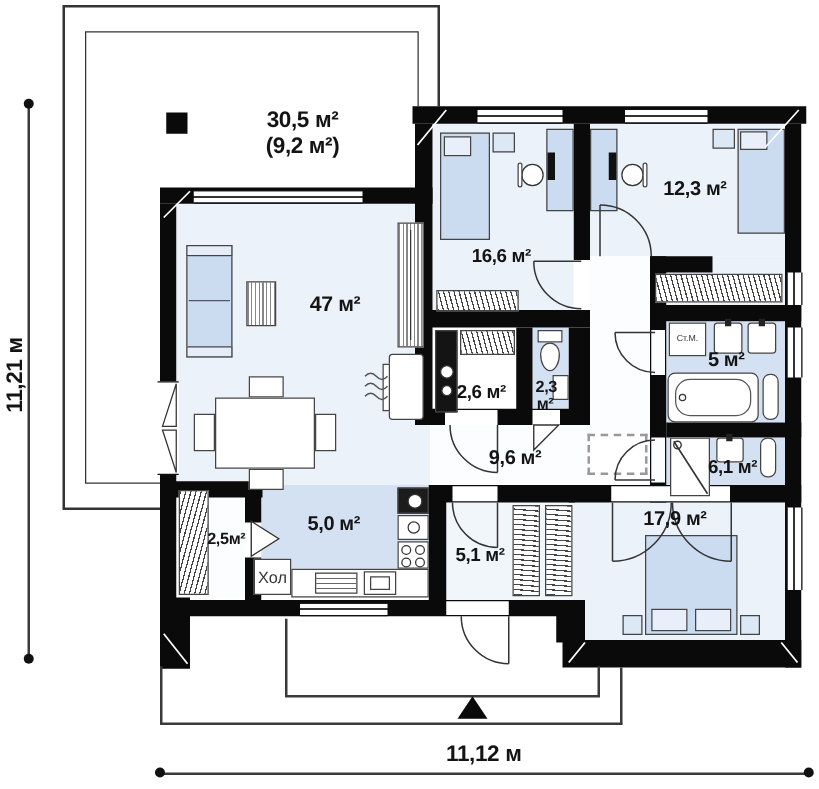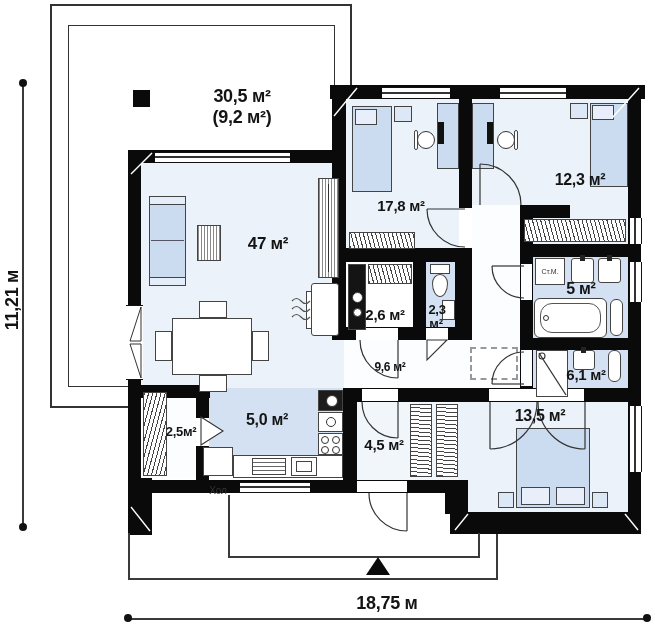--- a/index.html
+++ b/index.html
@@ -110,21 +110,21 @@
   <div class="furn" style="left:199px;top:301px;width:28px;height:17px;"></div>
   <div class="furn" style="left:199px;top:375px;width:28px;height:17px;"></div>
   <div class="furn" style="left:155px;top:331px;width:17px;height:30px;"></div>
   <div class="furn" style="left:252px;top:331px;width:17px;height:30px;"></div>
   <div class="furn hatch4" style="left:318px;top:178px;width:21px;height:100px;"></div>
   <div style="position:absolute;left:328px;top:184px;width:1.4px;height:88px;background:#333;"></div>
   <div class="furn" style="left:311px;top:283px;width:28px;height:53px;border-radius:3px;"></div>
   <div class="furn" style="left:306px;top:291px;width:6px;height:38px;"></div>
 
   <div class="furn" style="left:203px;top:447px;width:30px;height:29px;"></div>
-  <div class="tinytxt" style="left:218px;top:462px;font-size:10px;margin-top:28px;">Хол</div>
+  <div class="tinytxt" style="left:218px;top:462px;font-size:13px;">Хол</div>
   <div class="furn" style="left:233px;top:455px;width:110px;height:23px;"></div>
   <div class="furn" style="left:252px;top:458px;width:34px;height:17px;background:repeating-linear-gradient(0deg,#fff 0 3px,#666 3px 4px);"></div>
   <div class="furn" style="left:291px;top:457px;width:26px;height:19px;"></div>
   <div style="position:absolute;left:296px;top:461px;width:16px;height:11px;border:1.2px solid #444;box-sizing:border-box;"></div>
   <div class="furn" style="left:318px;top:390px;width:25px;height:21px;background:#1c1c1c;"></div>
   <div class="circle" style="left:326px;top:395px;width:12px;height:12px;"></div>
   <div class="furn" style="left:318px;top:412px;width:25px;height:20px;"></div>
   <div class="circle" style="left:326px;top:417px;width:10px;height:10px;"></div>
   <div class="furn" style="left:318px;top:433px;width:25px;height:22px;"></div>
   <div class="circle" style="left:321px;top:436px;width:8px;height:8px;"></div>
@@ -193,33 +193,33 @@
   <div class="thin" style="left:128px;top:578px;width:370px;height:1.5px;"></div>
   <div class="thin" style="left:496px;top:534px;width:1.5px;height:45px;"></div>
 
   <div class="thin" style="left:22px;top:83px;width:1.5px;height:444px;"></div>
   <div class="dot" style="left:19px;top:79px;"></div>
   <div class="dot" style="left:19px;top:523px;"></div>
   <div class="lbl" style="left:12px;top:300px;font-size:18px;transform:translate(-50%,-50%) rotate(-90deg);">11,21 м</div>
   <div class="thin" style="left:128px;top:618px;width:519px;height:1.5px;"></div>
   <div class="dot" style="left:124px;top:614px;"></div>
   <div class="dot" style="left:643px;top:614px;"></div>
-  <div class="lbl" style="left:387px;top:603px;font-size:18px;">18,75 м</div>
+  <div class="lbl" style="left:387px;top:603px;font-size:18px;">11,12 м</div>
 
   <div class="lbl" style="left:268px;top:244px;font-size:17px;">47 м²</div>
-  <div class="lbl" style="left:401px;top:205px;font-size:15px;">17,8 м²</div>
-  <div class="lbl" style="left:556px;top:180px;font-size:16px;margin-left:24px;">12,3 м²</div>
+  <div class="lbl" style="left:401px;top:205px;font-size:15px;">16,6 м²</div>
+  <div class="lbl" style="left:556px;top:152px;font-size:16px;">12,3 м²</div>
   <div class="lbl" style="left:385px;top:314px;font-size:15px;">2,6 м²</div>
   <div class="lbl" style="left:437px;top:309px;font-size:13px;">2,3</div>
   <div class="lbl" style="left:436px;top:323px;font-size:13px;">м²</div>
-  <div class="lbl" style="left:390px;top:367px;font-size:12px;">9,6 м²</div>
+  <div class="lbl" style="left:412px;top:367px;font-size:16px;">9,6 м²</div>
   <div class="lbl" style="left:581px;top:289px;font-size:16px;">5 м²</div>
   <div class="lbl" style="left:586px;top:374px;font-size:15px;">6,1 м²</div>
-  <div class="lbl" style="left:540px;top:416px;font-size:16px;">13,5 м²</div>
-  <div class="lbl" style="left:384px;top:444px;font-size:15px;">4,5 м²</div>
+  <div class="lbl" style="left:540px;top:416px;font-size:16px;">17,9 м²</div>
+  <div class="lbl" style="left:384px;top:444px;font-size:15px;">5,1 м²</div>
   <div class="lbl" style="left:267px;top:420px;font-size:16px;">5,0 м²</div>
   <div class="lbl" style="left:181px;top:431px;font-size:13px;">2,5м²</div>
 
   <svg class="ovl" width="655" height="631" viewBox="0 0 655 631">
     <g stroke="#333" stroke-width="1.2" fill="none">
 
       <path d="M427,209 A38,38 0 0 0 465,247"></path>
       <line x1="465" y1="209" x2="427" y2="209"></line>
       <path d="M521,205 A41,41 0 0 0 480,164"></path>
       <line x1="480" y1="205" x2="480" y2="164"></line>

